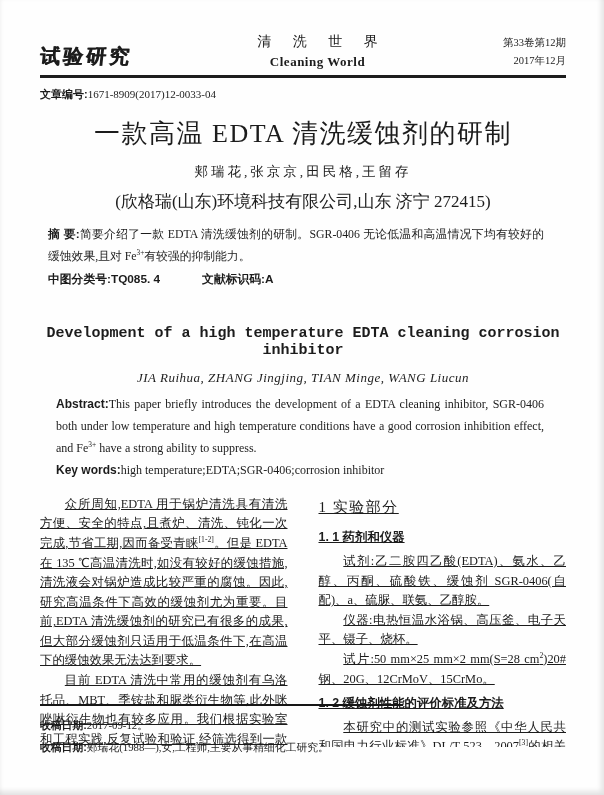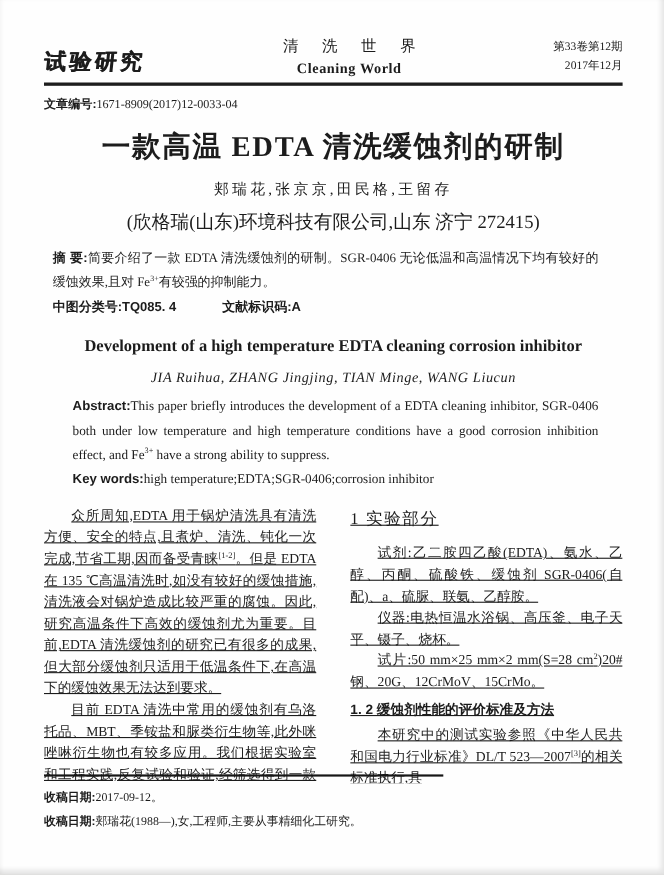--- a/index.html
+++ b/index.html
@@ -21,34 +21,34 @@
   .hdr-left{font-size:20px;font-weight:900;letter-spacing:3px;transform:skewX(-6deg);
     font-family:"Liberation Serif", serif;text-shadow:0.6px 0 0 #1c1c1c;}
   .hdr-center{text-align:center;}
   .hdr-journal-cn{font-size:14px;letter-spacing:9px;padding-left:9px;}
   .hdr-journal-en{font-size:13px;font-weight:bold;margin-top:3px;letter-spacing:0.5px;}
   .hdr-right{text-align:right;font-size:10.5px;line-height:1.7;}
   .hdr-rule{height:2.5px;background:#1d1d1d;margin-top:5px;}
   
   .article-id{margin-top:9px;font-size:11px;}
   .lbl-hei{font-family:"Liberation Sans", sans-serif;font-weight:bold;}
-  .title-cn{margin-top:14px;text-align:center;font-size:26px;font-weight:bold;letter-spacing:1.5px;}
+  .title-cn{margin-top:14px;text-align:center;font-size:26px;font-weight:normal;letter-spacing:1.5px;}
   .authors-cn{margin-top:12px;text-align:center;font-size:13.5px;letter-spacing:3px;}
   .aff-cn{margin-top:9px;text-align:center;font-size:17px;}
   
   .abs-block{margin:10px 22px 0 8px;font-size:11.8px;line-height:1.92;text-align:justify;}
   .abs-block p{margin:0;}
   .clc-line{font-family:"Liberation Sans", sans-serif;font-weight:bold;font-size:11.8px;}
   .clc-gap{display:inline-block;width:42px;}
   sup{font-size:0.62em;line-height:0;vertical-align:super;}
   
-  .en-title{margin-top:17px;text-align:center;font-size:15px;font-weight:bold;}
+  .en-title{margin-top:35px;text-align:center;font-size:15px;font-weight:bold;font-family:Liberation Mono, monospace;}
   .en-authors{margin-top:11px;text-align:center;font-size:13px;font-style:italic;letter-spacing:0.5px;}
   .en-aff{margin-top:8px;text-align:center;font-size:11.3px;}
-  .en-abs{margin:8px 22px 0 26px;font-size:12px;line-height:1.82;text-align:justify;}
+  .en-abs{margin:8px 22px 0 16px;font-size:12px;line-height:1.82;text-align:justify;}
   .en-abs p{margin:0;}
   
   .cols{margin-top:13px;display:flex;gap:31px;height:252px;overflow:hidden;text-decoration:underline;}
   .col{width:50%;font-size:12.4px;line-height:1.58;text-align:justify;}
   .col p{margin:0;text-indent:2em;}
   .sec-h1{font-size:15px;letter-spacing:1.5px;margin:1px 0 9px;font-weight:500;}
   .sec-h2{font-family:"Liberation Sans", sans-serif;font-weight:bold;font-size:12.4px;margin:5px 0 4px;}
   
   .footnote{position:absolute;left:40px;right:38px;top:704px;}
   .fn-rule{width:363px;height:1.5px;background:#161616;margin-bottom:8px;}
@@ -92,20 +92,21 @@
     <p><span class="lbl-hei">Key words:</span><span>high temperature;EDTA;SGR-0406;corrosion inhibitor</span></p>
   </div>
 
   <div class="cols">
     <div class="col">
       <p><span>众所周知,EDTA 用于锅炉清洗具有清洗方便、安全的特点,且煮炉、清洗、钝化一次完成,节省工期,因而备受青睐</span><sup>[1-2]</sup><span>。但是 EDTA 在 135 ℃高温清洗时,如没有较好的缓蚀措施,清洗液会对锅炉造成比较严重的腐蚀。因此,研究高温条件下高效的缓蚀剂尤为重要。目前,EDTA 清洗缓蚀剂的研究已有很多的成果,但大部分缓蚀剂只适用于低温条件下,在高温下的缓蚀效果无法达到要求。</span></p>
       <p>目前 EDTA 清洗中常用的缓蚀剂有乌洛托品、MBT、季铵盐和脲类衍生物等,此外咪唑啉衍生物也有较多应用。我们根据实验室和工程实践,反复试验和验证,经筛选得到一款高效的 EDTA 高温清洗缓蚀剂 SGR-0406。</p>
     </div>
     <div class="col">
       <div class="sec-h1">1  实验部分</div>
+      <div class="sec-h2">1. 1  药剂和仪器</div>
       <p>试剂:乙二胺四乙酸(EDTA)、氨水、乙醇、丙酮、硫酸铁、缓蚀剂 SGR-0406(自配)、a、硫脲、联氨、乙醇胺。</p>
       <p>仪器:电热恒温水浴锅、高压釜、电子天平、镊子、烧杯。</p>
       <p><span>试片:50 mm×25 mm×2 mm(S=28 cm</span><sup>2</sup><span>)20#钢、20G、12CrMoV、15CrMo。</span></p>
       <div class="sec-h2">1. 2  缓蚀剂性能的评价标准及方法</div>
       <p><span>本研究中的测试实验参照《中华人民共和国电力行业标准》DL/T 523—2007</span><sup>[3]</sup><span>的相关标准执行,具</span></p>
     </div>
   </div>
 
   <div class="footnote">
     <div class="fn-rule"></div>

